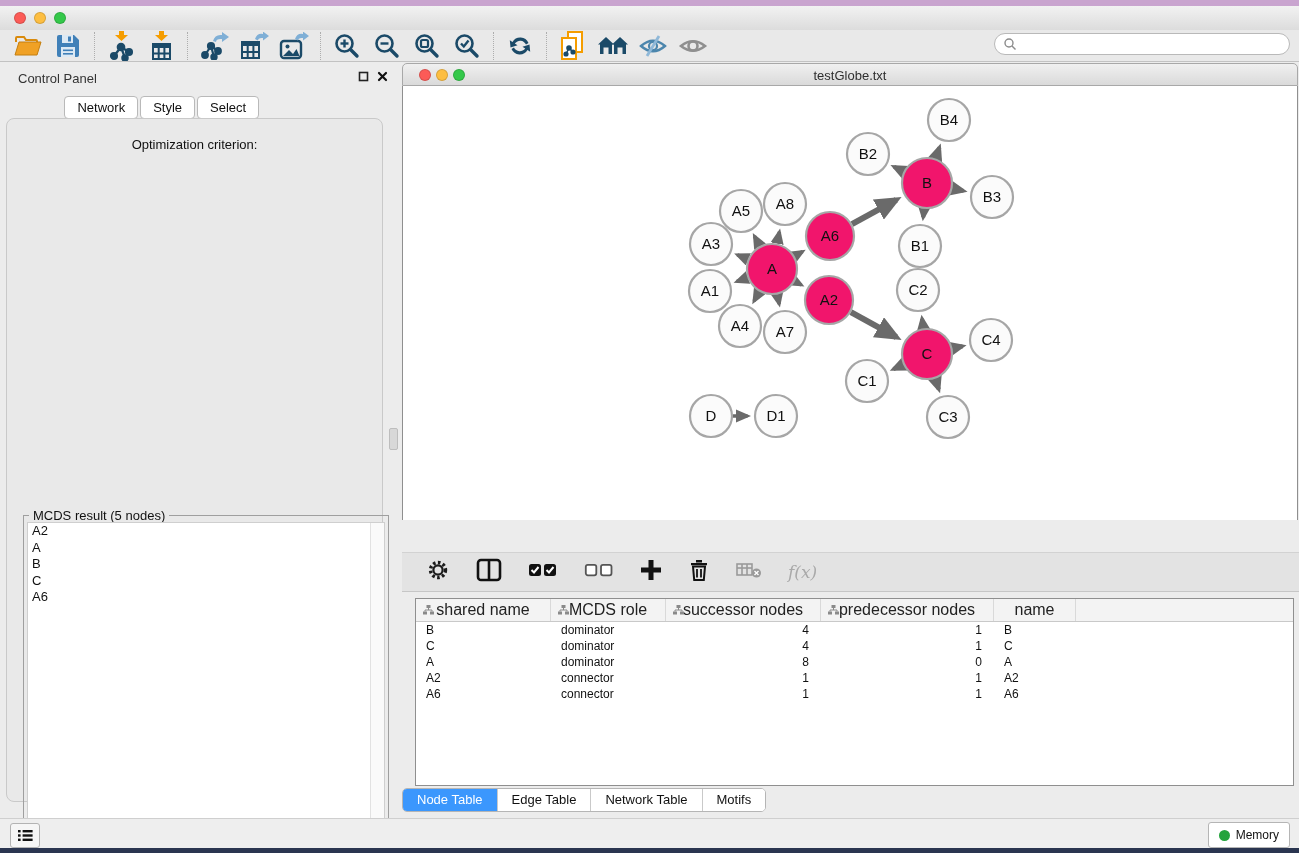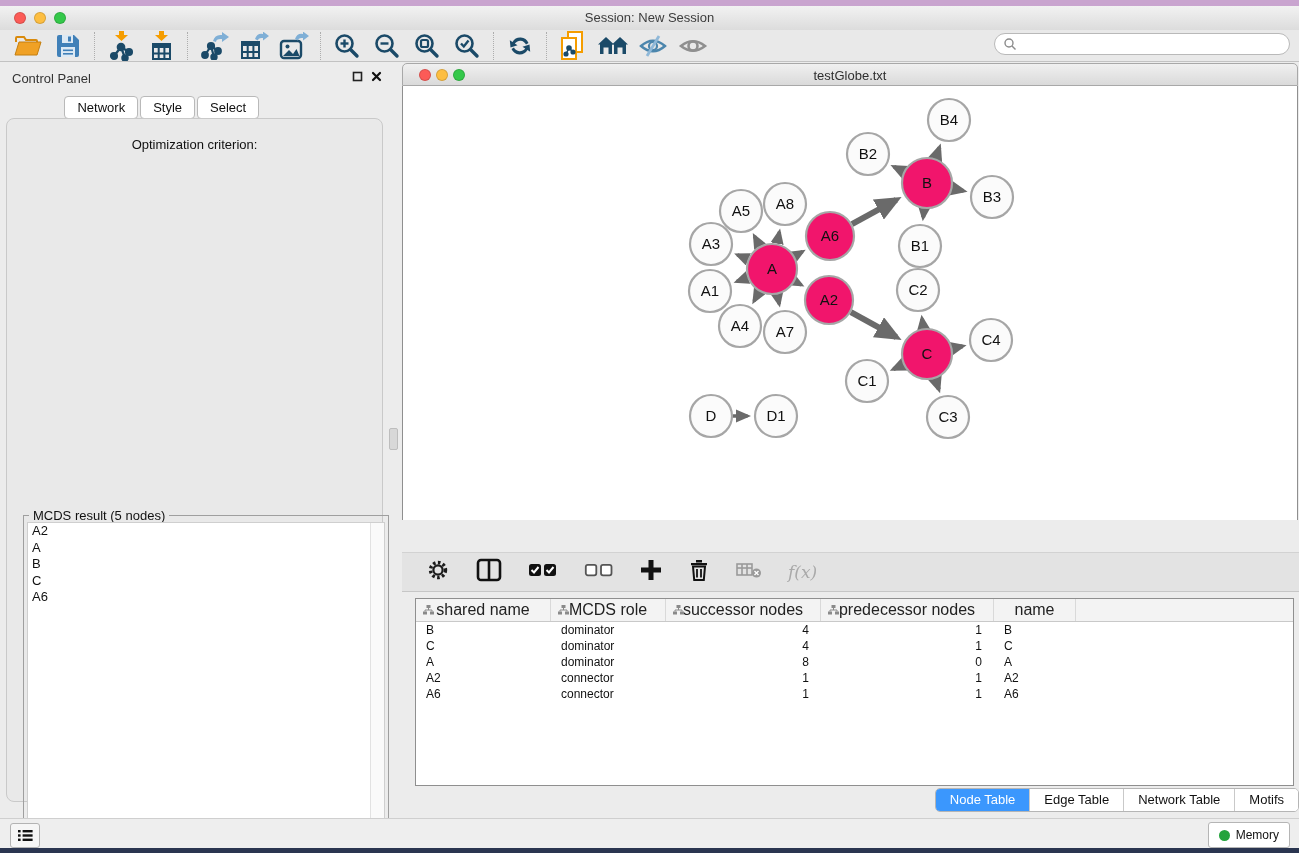--- a/index.html
+++ b/index.html
@@ -20,21 +20,21 @@
   .toolbar{left:0;top:30px;width:1299px;height:32px;background:#e9e9e9;
            border-bottom:1px solid #c2c2c2;display:flex;align-items:center;padding-left:8px;box-sizing:border-box;}
   .tb-item{display:flex;align-items:center;justify-content:center;width:40px;height:30px;}
   .tb-sep{height:28px;border-left:1px dotted #adadad;margin:0 6px;}
   .search-box{position:absolute;right:9px;top:33px;width:296px;height:22px;background:#fff;
               border:1px solid #b9b9b9;border-radius:12px;display:flex;align-items:center;padding-left:8px;box-sizing:border-box;}
   .search-box input{border:none;outline:none;background:transparent;font-size:12px;width:250px;margin-left:4px;font-family:"Liberation Sans",sans-serif;}
 
   
   .left-panel{left:0;top:63px;width:390px;height:755px;background:#ececec;}
-  .panel-head{position:absolute;left:0;top:0;width:100%;height:30px;}
+  .panel-head{position:absolute;left:6px;top:0;width:100%;height:30px;}
   .panel-head .ttl{position:absolute;left:12px;top:8px;font-size:13px;color:#333;}
   .wbtns{position:absolute;right:8px;top:8px;display:flex;gap:8px;align-items:center;}
   .cp-tabs{position:absolute;left:0;top:33px;width:100%;display:flex;justify-content:center;gap:2px;}
   .tabbtn{height:21px;line-height:21px;padding:0 12px;background:#fff;border:1px solid #b9b9b9;
           border-radius:4px;font-size:13px;color:#111;}
   .tabbtn.active{background:#3b99fc;border-color:#2f86ea;color:#fff;margin-top:48px;}
   .cp-body{position:absolute;left:6px;top:55px;width:377px;height:684px;background:#e9e9e9;
            border:1px solid #c9c9c9;border-radius:8px;box-sizing:border-box;}
   .opt-label{position:absolute;left:0;width:100%;top:18px;text-align:center;font-size:13px;color:#111;}
   .dropdown{position:absolute;left:37px;top:40px;width:314px;height:22px;background:#fff;border:1px solid #adadad;
@@ -76,21 +76,21 @@
   .dtable{position:absolute;left:13px;top:78px;width:879px;height:188px;background:#fff;border:1px solid #8f8f8f;box-sizing:border-box;overflow:hidden;}
   .thead{display:flex;height:22px;background:#f3f3f3;border-bottom:1px solid #c9c9c9;}
   .th{display:flex;align-items:center;justify-content:center;gap:5px;font-size:16px;color:#222;
       border-right:1px solid #d9d9d9;box-sizing:border-box;position:relative;}
   .th svg{position:absolute;left:7px;}
   .tr{display:flex;height:16px;align-items:center;}
   .td{font-size:12px;color:#111;box-sizing:border-box;white-space:nowrap;overflow:hidden;}
   .col0{width:135px;} .col1{width:115px;} .col2{width:155px;} .col3{width:173px;} .col4{width:82px;}
   .td.col0,.td.col1{padding-left:10px;} .td.col4{padding-left:10px;}
   .td.num{text-align:right;padding-right:12px;}
-  .tp-tabs{position:absolute;left:0;top:268px;width:100%;display:flex;justify-content:flex-end;}
+  .tp-tabs{position:absolute;left:0;top:268px;width:100%;display:flex;justify-content:flex-start;}
   .seg{display:flex;border:1px solid #b5b5b5;border-radius:5px;overflow:hidden;background:#fff;}
   .segbtn{height:22px;line-height:22px;padding:0 14px;font-size:13px;color:#111;background:#fff;border-right:1px solid #c9c9c9;}
   .segbtn:last-child{border-right:none;}
   .segbtn.active{background:#3b97fd;color:#fff;}
 
   
   .statusbar{left:0;top:818px;width:1299px;height:30px;background:#eeeeee;border-top:1px solid #cfcfcf;box-sizing:border-box;}
   .list-btn{position:absolute;left:10px;top:4px;width:28px;height:23px;background:#f6f6f6;border:1px solid #b3b3b3;border-radius:3px;
             display:flex;align-items:center;justify-content:center;}
   .mem-btn{position:absolute;right:9px;top:3px;height:24px;background:#fff;border:1px solid #b5b5b5;border-radius:3px;
@@ -99,21 +99,20 @@
   .bottom-strip{left:0;top:848px;width:1299px;height:5px;background:#2a3550;}
 </style>
 </head>
 <body>
 
 <div class="abs top-strip"></div>
 <div class="abs titlebar">
   <div class="tl red"></div>
   <div class="tl yellow"></div>
   <div class="tl green"></div>
-  <div class="title">Session: New Session</div>
 </div>
 
 <div class="abs toolbar">
   <span class="tb-item">
       <svg width="30" height="26" viewBox="0 0 30 26">
         <path d="M3 9 L3 5 Q3 4 4 4 L11 4 L13 7 L23 7 Q24 7 24 8 L24 9" fill="none" stroke="#d98a0c" stroke-width="2"></path>
         <path d="M2 22 L6 9 L28 9 L24 22 Z" fill="#f0a125" stroke="#c47f10" stroke-width="1"></path>
       </svg>
     </span>
   <span class="tb-item">

